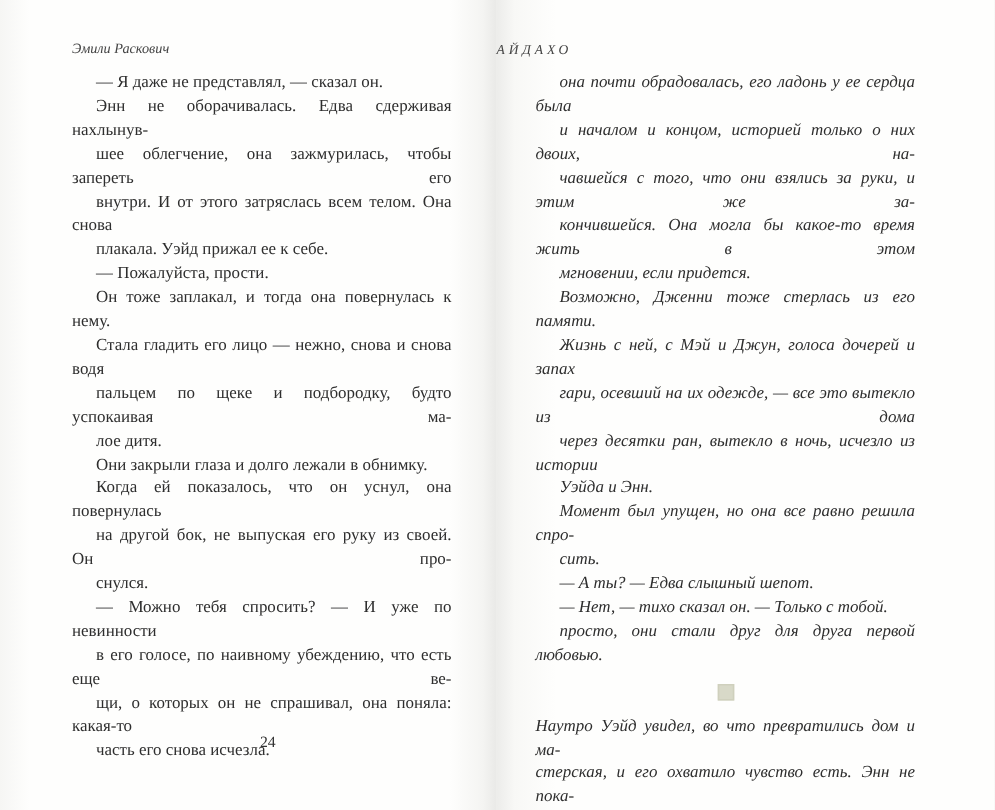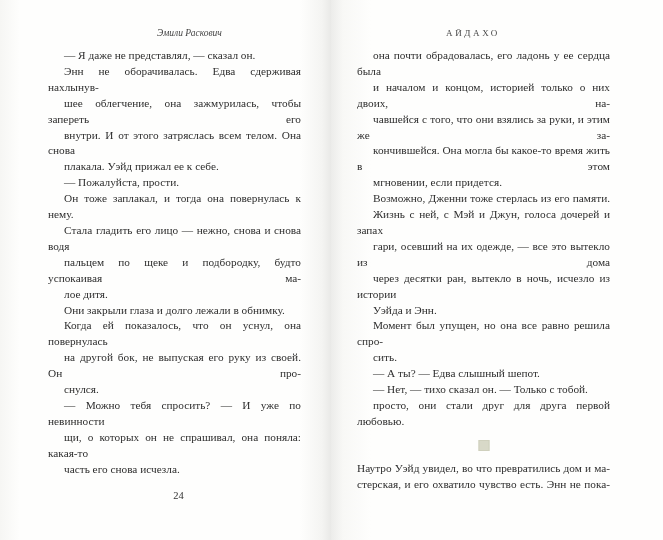--- a/index.html
+++ b/index.html
@@ -17,24 +17,25 @@
     position: relative; width: 331px; height: 540px;
     background: #fdfdfc;
     box-sizing: border-box;
   }
   .page.left {
     background: linear-gradient(to right, #f6f6f4 0px, #fefefd 20px, #fefefd 300px, #f4f4f2 322px, #e9e9e7 331px);
   }
   .page.right {
     width: 332px;
     background: linear-gradient(to right, #ececea 0px, #f8f8f6 12px, #fefefd 40px, #fefefd 332px);
+    font-style: italic;
   }
   .running-head {
     position: absolute; top: 28px; left: 0; right: 0;
-    text-align: center; font-size: 9.5px; color: #444;
+    font-size: 9.5px; color: #444;
   }
   .page.left .running-head { left: 48px; right: 0; font-style: italic; }
   .page.right .running-head { left: 0; right: 48px; letter-spacing: 2.6px; font-size: 9px; }
   .text {
     position: absolute; top: 48px;
     width: 253px;
     font-size: 11.3px; line-height: 15.9px;
     text-align: justify;
     hyphens: manual;
   }
@@ -84,20 +85,21 @@
         <p>
           <span class="line last">Они закрыли глаза и долго лежали в обнимку.</span>
         </p>
         <p>
           <span class="line">Когда ей показалось, что он уснул, она повернулась</span>
           <span class="line">на другой бок, не выпуская его руку из своей. Он про-</span>
           <span class="line last">снулся.</span>
         </p>
         <p>
           <span class="line">— Можно тебя спросить? — И уже по невинности</span>
+          <span class="line">в его голосе, по наивному убеждению, что есть еще ве-</span>
           <span class="line">щи, о которых он не спрашивал, она поняла: какая-то</span>
           <span class="line last">часть его снова исчезла.</span>
         </p>
       </div>
     <div class="folio">24</div>
   </div>
   <div class="page right">
     <div class="running-head">АЙДАХО</div>
     <div class="text">
       <div id="right-before">

